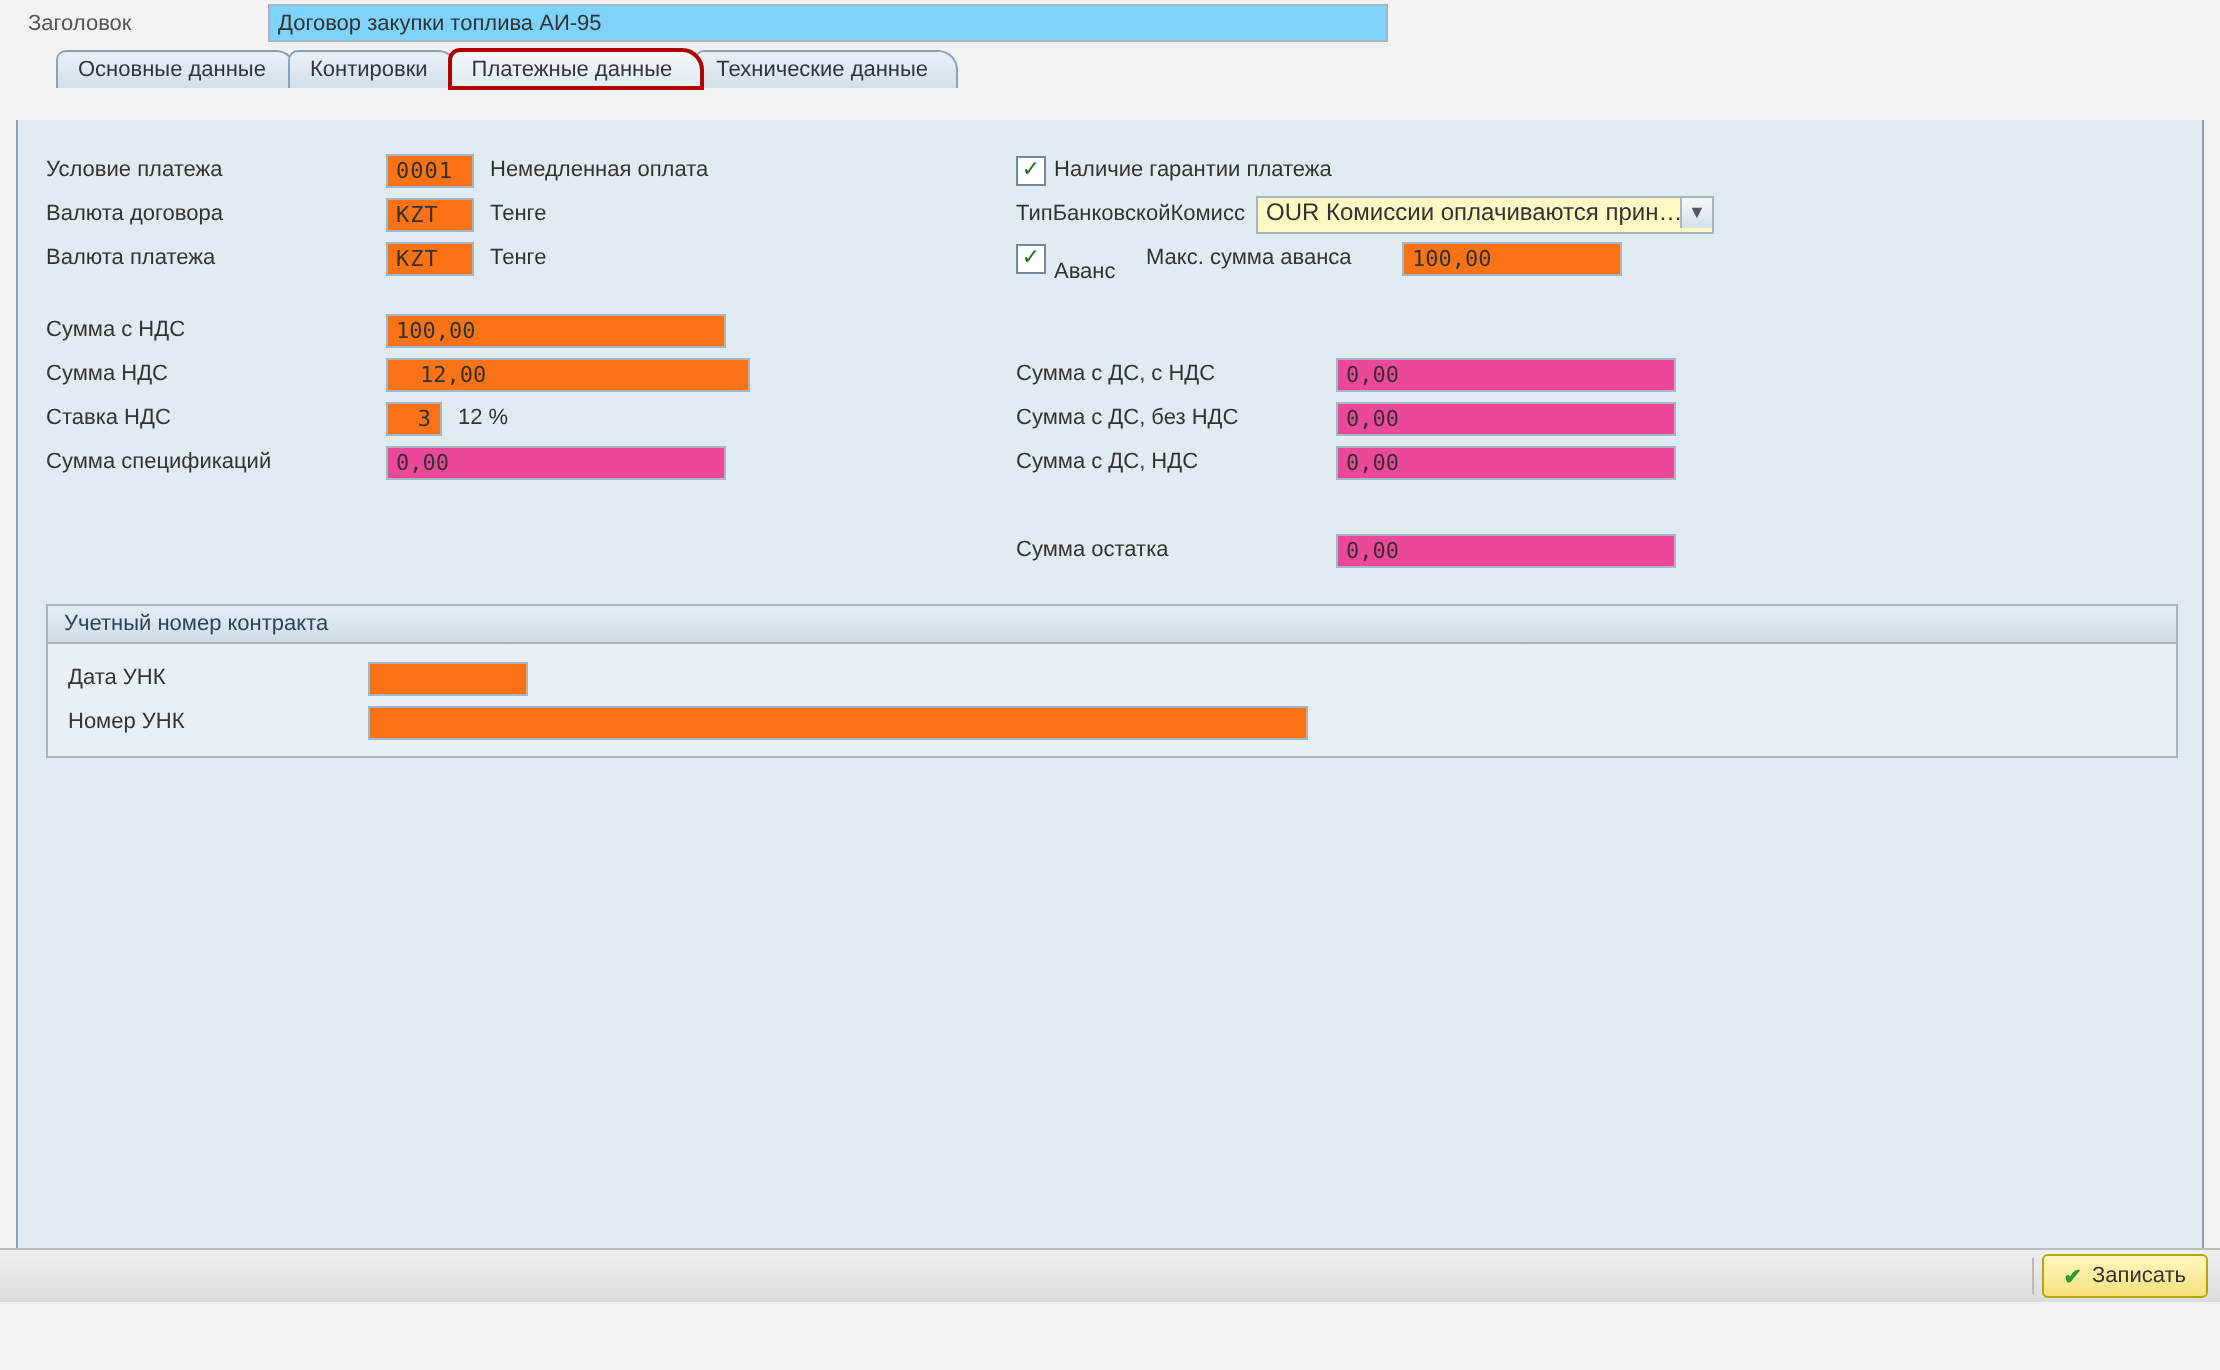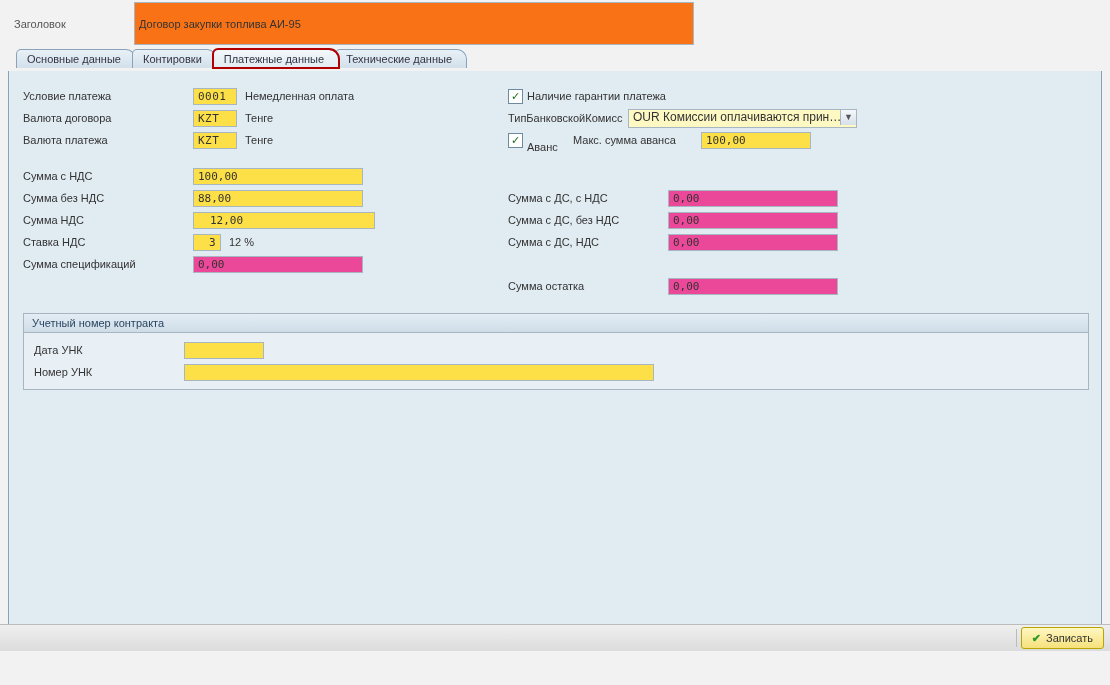--- a/index.html
+++ b/index.html
@@ -21,32 +21,32 @@
   align-items: center;
   padding: 2px 0 4px 14px;
 }
 .header-label {
   width: 120px;
   color: #555;
 }
 .header-input {
   width: 550px;
   height: 17px;
-  background: #f97316;
+  background: #7dd3fc;
   border: 1px solid #a8b6c2;
-  padding: 12px 4px;
+  padding: 0 4px;
   font-family: Arial, sans-serif;
   font-size: 11px;
   color: #333;
 }
 .tabs {
   display: flex;
   align-items: flex-start;
-  padding-left: 16px;
-  margin-bottom: 3px;
+  padding-left: 28px;
+  margin-bottom: 16px;
 }
 .tab {
   position: relative;
   padding: 3px 14px 3px 10px;
   margin-right: -4px;
   border: 1px solid #8aa2b8;
   border-bottom: none;
   border-radius: 5px 10px 0 0;
   background: linear-gradient(#e9f1f7, #d2e0eb);
   color: #334;
@@ -83,21 +83,21 @@
   height: 22px;
 }
 .lbl {
   color: #333;
 }
 .lbl1 { width: 170px; }
 .lbl1b { width: 120px; }
 .lbl2 { width: 160px; }
 .inp {
   height: 15px;
-  background: #fde047;
+  background: #f97316;
   border: 1px solid #a8b6c2;
   padding: 0 4px;
   font-family: monospace;
   font-size: 11px;
   color: #333;
 }
 .inp-ro {
   background: #ec4899;
 }
 .monosmall { font-family: monospace; letter-spacing: 0.5px; }
@@ -228,24 +228,20 @@
           <span class="after-text">Тенге</span>
         </div>
 
         <div class="spacer"></div>
 
         <div class="row">
           <span class="lbl lbl1">Сумма с НДС</span>
           <input class="inp" style="width: 160px;" value="100,00">
         </div>
         <div class="row">
-          <span class="lbl lbl1">Сумма без НДС</span>
-          <input class="inp" style="width: 160px;" value="88,00">
-        </div>
-        <div class="row">
           <span class="lbl lbl1">Сумма НДС</span>
           <input class="inp" style="width: 160px; padding-left: 16px;" value="12,00">
         </div>
         <div class="row">
           <span class="lbl lbl1">Ставка НДС</span>
           <input class="inp monosmall" style="width: 18px; text-align: right;" value="3">
           <span class="after-text">12 %</span>
         </div>
         <div class="row">
           <span class="lbl lbl1">Сумма спецификаций</span>

